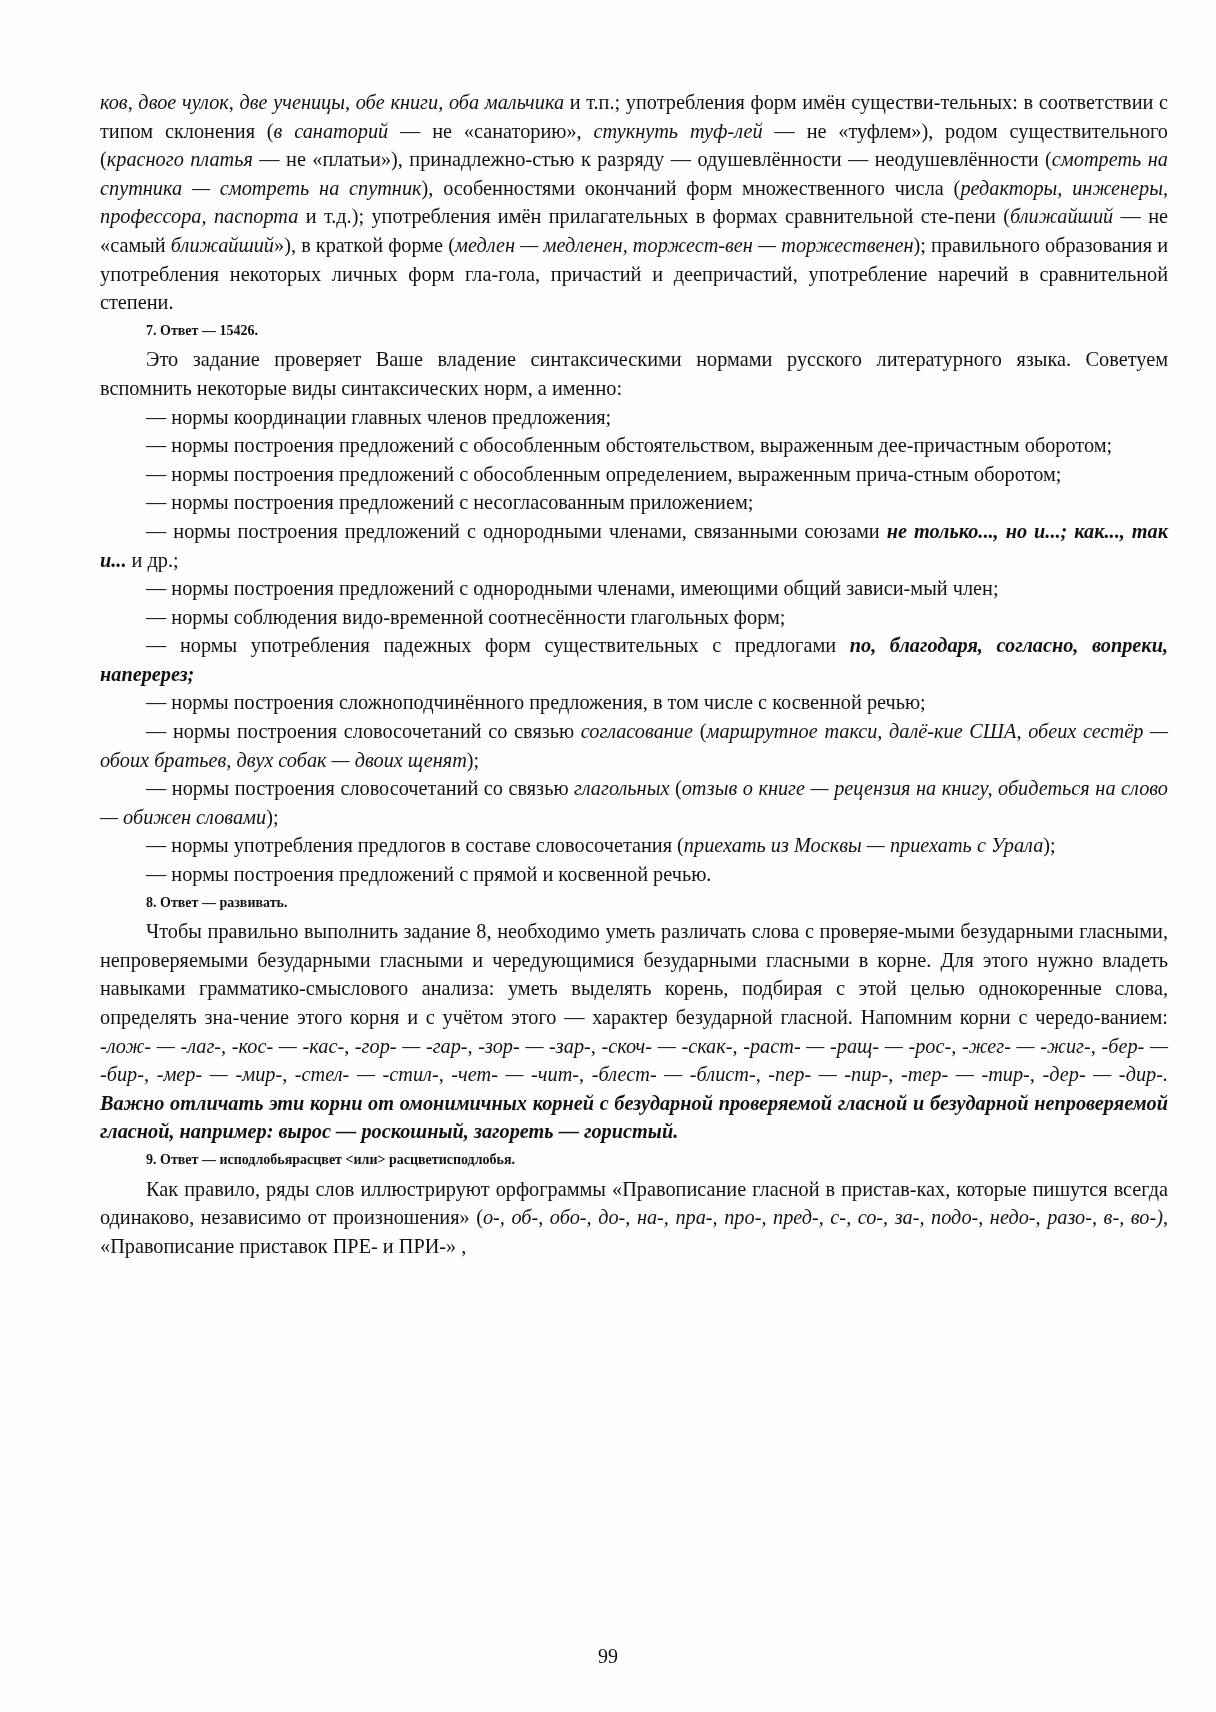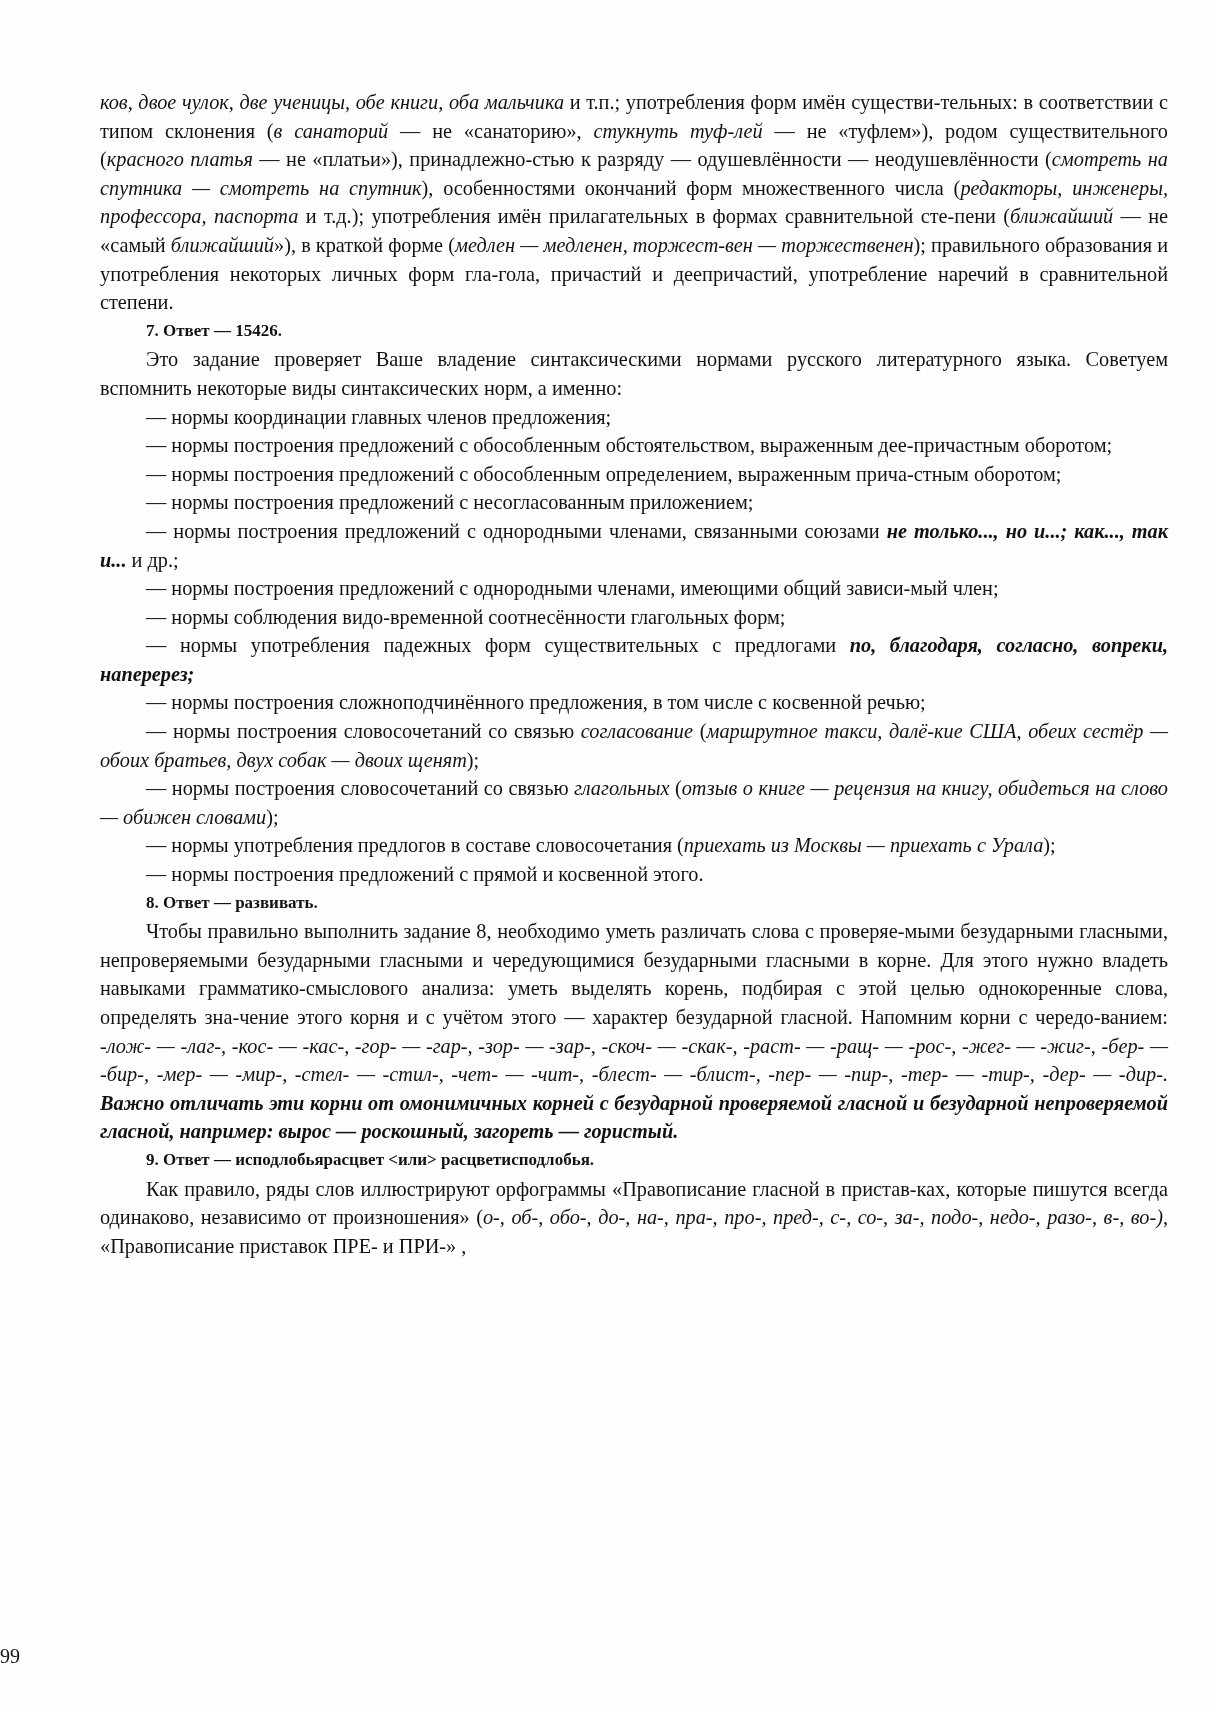--- a/index.html
+++ b/index.html
@@ -33,31 +33,31 @@
     hyphens: manual;
   }
   p.ind {
     text-indent: 46px;
   }
   .i { font-style: italic; }
   .b { font-weight: bold; }
   .bi { font-weight: bold; font-style: italic; }
   .heading {
     margin: 0;
-    font-size: 17px;
+    font-size: 14px;
     line-height: 28.6px;
     text-indent: 46px;
     font-weight: bold;
   }
   .pagenum {
     position: absolute;
     bottom: 44px;
     left: 0;
     width: 1216px;
-    text-align: left;
+    text-align: center;
     font-size: 20px;
   }
 </style>
 </head>
 <body>
 
 <div class="page">
   <div class="col" id="content">
       <p><span class="i">ков, двое чулок, две ученицы, обе книги, оба мальчика</span><span> и т.п.; употребления форм имён существи-тельных: в соответствии с типом склонения (</span><span class="i">в санаторий</span><span> — не «санаторию», </span><span class="i">стукнуть туф-лей</span><span> — не «туфлем»), родом существительного (</span><span class="i">красного платья</span><span> — не «платьи»), принадлежно-стью к разряду — одушевлённости — неодушевлённости (</span><span class="i">смотреть на спутника — смотреть на спутник</span><span>), особенностями окончаний форм множественного числа (</span><span class="i">редакторы, инженеры, профессора, паспорта</span><span> и т.д.); употребления имён прилагательных в формах сравнительной сте-пени (</span><span class="i">ближайший</span><span> — не «самый </span><span class="i">ближайший</span><span>»), в краткой форме (</span><span class="i">медлен — медленен, торжест-вен — торжественен</span><span>); правильного образования и употребления некоторых личных форм гла-гола, причастий и деепричастий, употребление наречий в сравнительной степени.</span></p>
       <p class="heading"><span class="b">7. Ответ — 15426.</span></p>
@@ -67,20 +67,20 @@
       <p class="ind"><span>— нормы построения предложений с обособленным определением, выраженным прича-стным оборотом;</span></p>
       <p class="ind"><span>— нормы построения предложений с несогласованным приложением;</span></p>
       <p class="ind"><span>— нормы построения предложений с однородными членами, связанными союзами </span><span class="bi">не только..., но и...; как..., так и...</span><span> и др.;</span></p>
       <p class="ind"><span>— нормы построения предложений с однородными членами, имеющими общий зависи-мый член;</span></p>
       <p class="ind"><span>— нормы соблюдения видо-временной соотнесённости глагольных форм;</span></p>
       <p class="ind"><span>— нормы употребления падежных форм существительных с предлогами </span><span class="bi">по, благодаря, согласно, вопреки, наперерез;</span></p>
       <p class="ind"><span>— нормы построения сложноподчинённого предложения, в том числе с косвенной речью;</span></p>
       <p class="ind"><span>— нормы построения словосочетаний со связью </span><span class="i">согласование</span><span> (</span><span class="i">маршрутное такси, далё-кие США, обеих сестёр — обоих братьев, двух собак — двоих щенят</span><span>);</span></p>
       <p class="ind"><span>— нормы построения словосочетаний со связью </span><span class="i">глагольных</span><span> (</span><span class="i">отзыв о книге — рецензия на книгу, обидеться на слово — обижен словами</span><span>);</span></p>
       <p class="ind"><span>— нормы употребления предлогов в составе словосочетания (</span><span class="i">приехать из Москвы — приехать с Урала</span><span>);</span></p>
-      <p class="ind"><span>— нормы построения предложений с прямой и косвенной этого.</span></p>
+      <p class="ind"><span>— нормы построения предложений с прямой и косвенной речью.</span></p>
       <p class="heading"><span class="b">8. Ответ — развивать.</span></p>
       <p class="ind"><span>Чтобы правильно выполнить задание 8, необходимо уметь различать слова с проверяе-мыми безударными гласными, непроверяемыми безударными гласными и чередующимися безударными гласными в корне. Для этого нужно владеть навыками грамматико-смыслового анализа: уметь выделять корень, подбирая с этой целью однокоренные слова, определять зна-чение этого корня и с учётом этого — характер безударной гласной. Напомним корни с чередо-ванием: </span><span class="i">-лож- — -лаг-, -кос- — -кас-, -гор- — -гар-, -зор- — -зар-, -скоч- — -скак-, -раст- — -ращ- — -рос-, -жег- — -жиг-, -бер- — -бир-, -мер- — -мир-, -стел- — -стил-, -чет- — -чит-, -блест- — -блист-, -пер- — -пир-, -тер- — -тир-, -дер- — -дир-. </span><span class="bi">Важно отличать эти корни от омонимичных корней с безударной проверяемой гласной и безударной непроверяемой гласной, например: вырос — роскошный, загореть — гористый.</span></p>
       <p class="heading"><span class="b">9. Ответ — исподлобьярасцвет &lt;или&gt; расцветисподлобья.</span></p>
       <p class="ind"><span>Как правило, ряды слов иллюстрируют орфограммы «Правописание гласной в пристав-ках, которые пишутся всегда одинаково, независимо от произношения» (</span><span class="i">о-, об-, обо-, до-, на-, пра-, про-, пред-, с-, со-, за-, подо-, недо-, разо-, в-, во-)</span><span>,  «Правописание приставок ПРЕ- и ПРИ-» ,</span></p>
     </div>
   <div class="pagenum">99</div>
 </div>
 
 </body></html>

